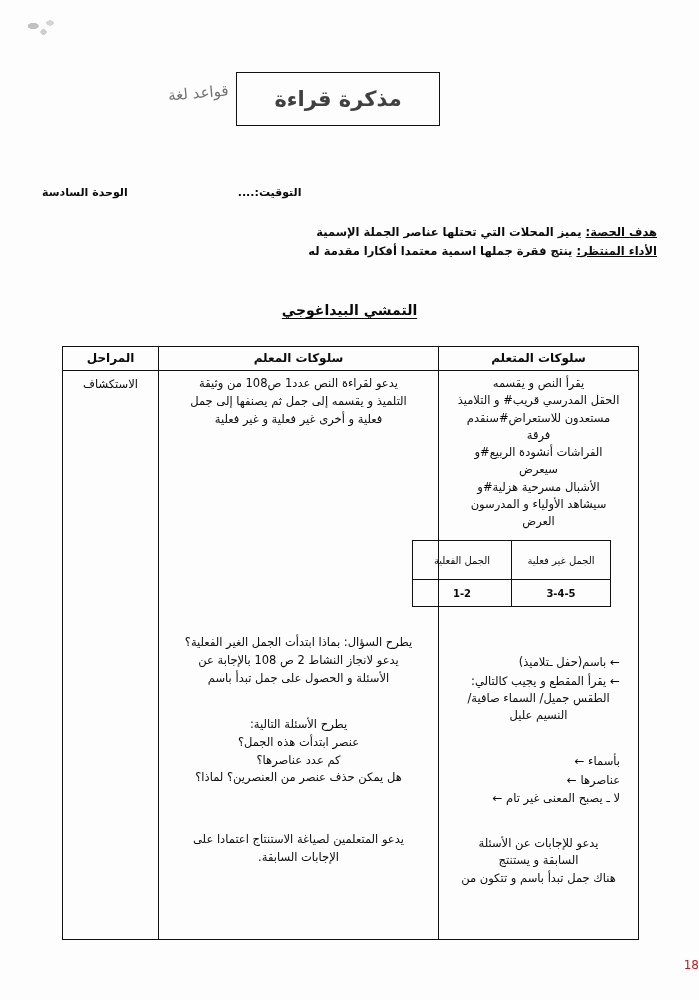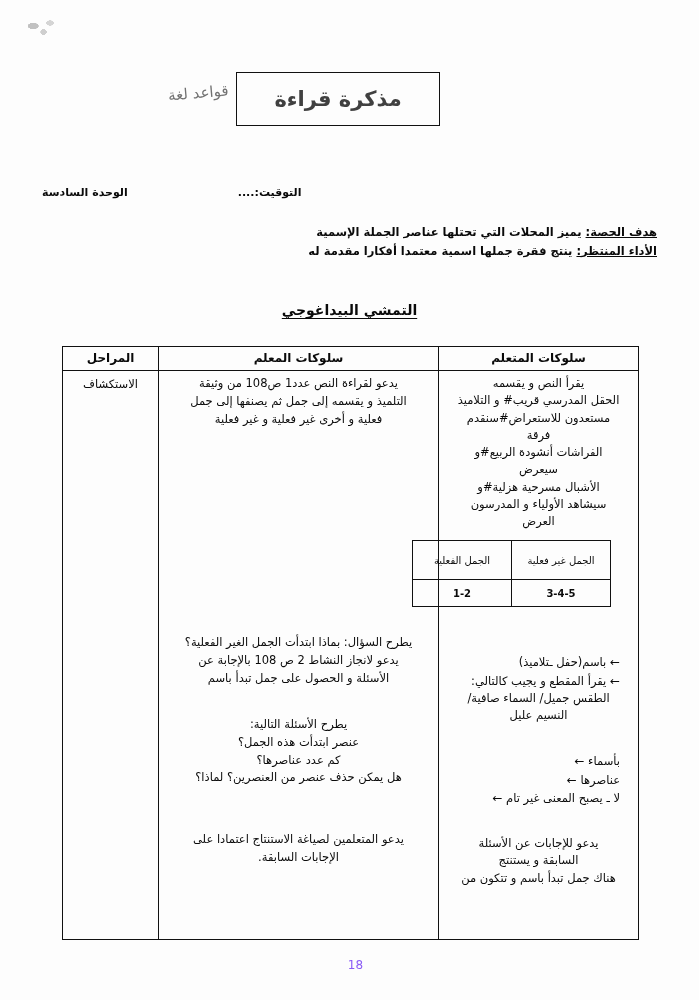--- a/index.html
+++ b/index.html
@@ -190,23 +190,23 @@
   .arrowline .ar {
     font-family: "DejaVu Sans", sans-serif;
     font-size: 12px;
   }
 
   
   .pageno {
     position: absolute;
     left: 12px; right: 0;
     top: 958px;
-    text-align: center;
+    text-align: right;
     font-size: 12px;
-    color: #8b5cf6;
+    color: #b91c1c;
   }
 </style>
 </head>
 <body>
 
 <div class="page">
 
   <div class="scan-speck"></div>
 
   <div class="title-wrap">

